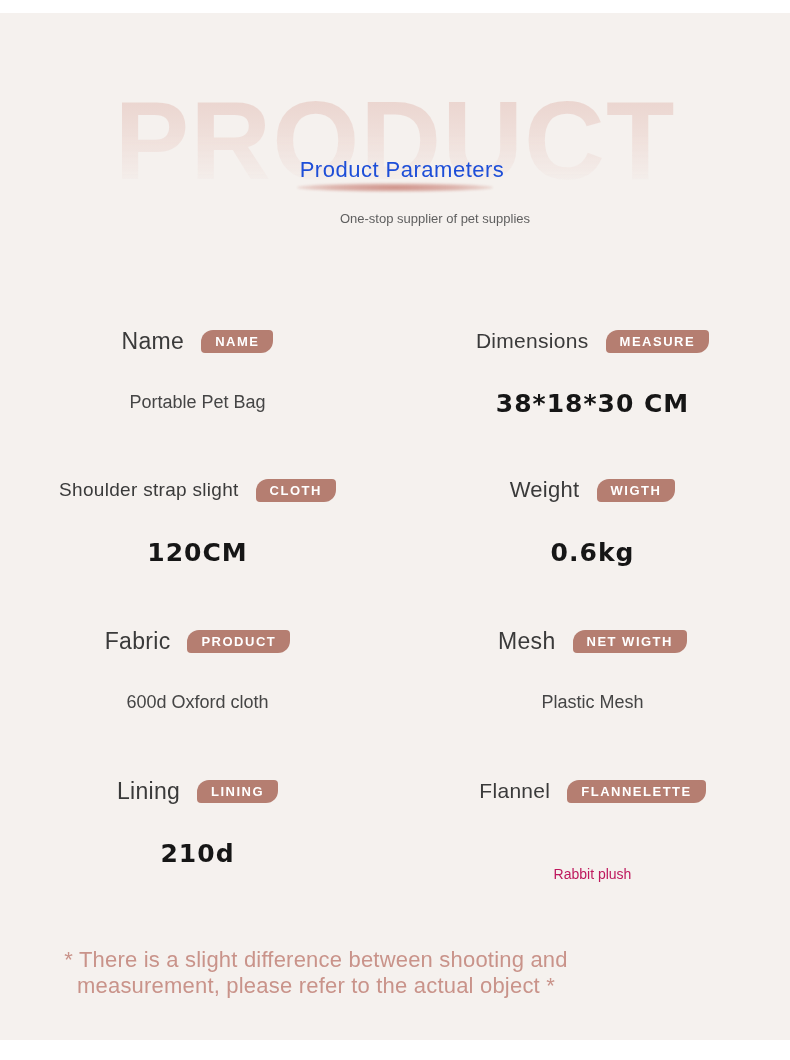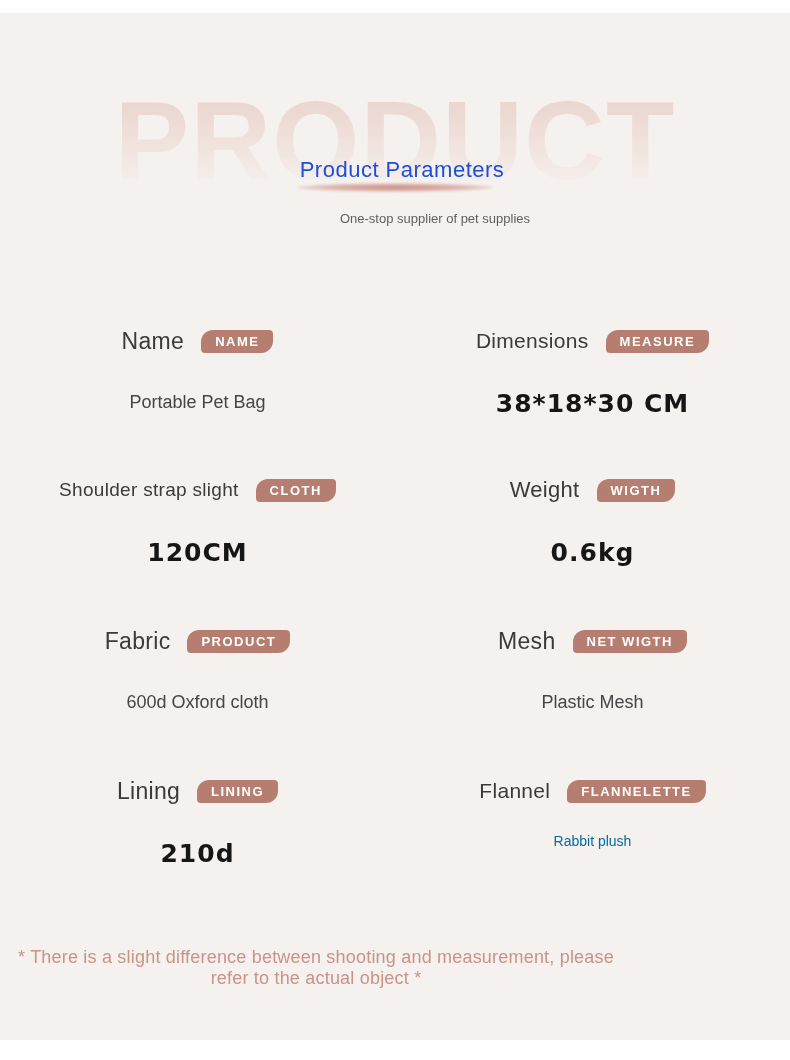--- a/index.html
+++ b/index.html
@@ -79,28 +79,28 @@
   .pvalue{
     margin-top:36px;
     color:#454545;font-size:18px;white-space:nowrap;
   }
   .pvalue.bold{
     font-family:"DejaVu Sans",sans-serif;
     font-weight:700;font-size:25px;letter-spacing:1px;
     color:#161616;margin-top:33px;
   }
   .pvalue.small{
-    font-size:14px;color:#0369a1;margin-top:27px;
+    font-size:14px;color:#be185d;margin-top:60px;
   }
 
   
   .disclaimer{
     position:absolute;top:934px;left:0;width:632px;
     text-align:center;
-    font-size:18px;color:#c9938a;letter-spacing:.2px;
+    font-size:22px;color:#c9938a;letter-spacing:.2px;
   }
 </style>
 </head>
 <body>
 
 <div class="poster">
 
   <div class="watermark">PRODUCT</div>
   <div class="title">Product Parameters</div>
   <div class="brush"></div>

